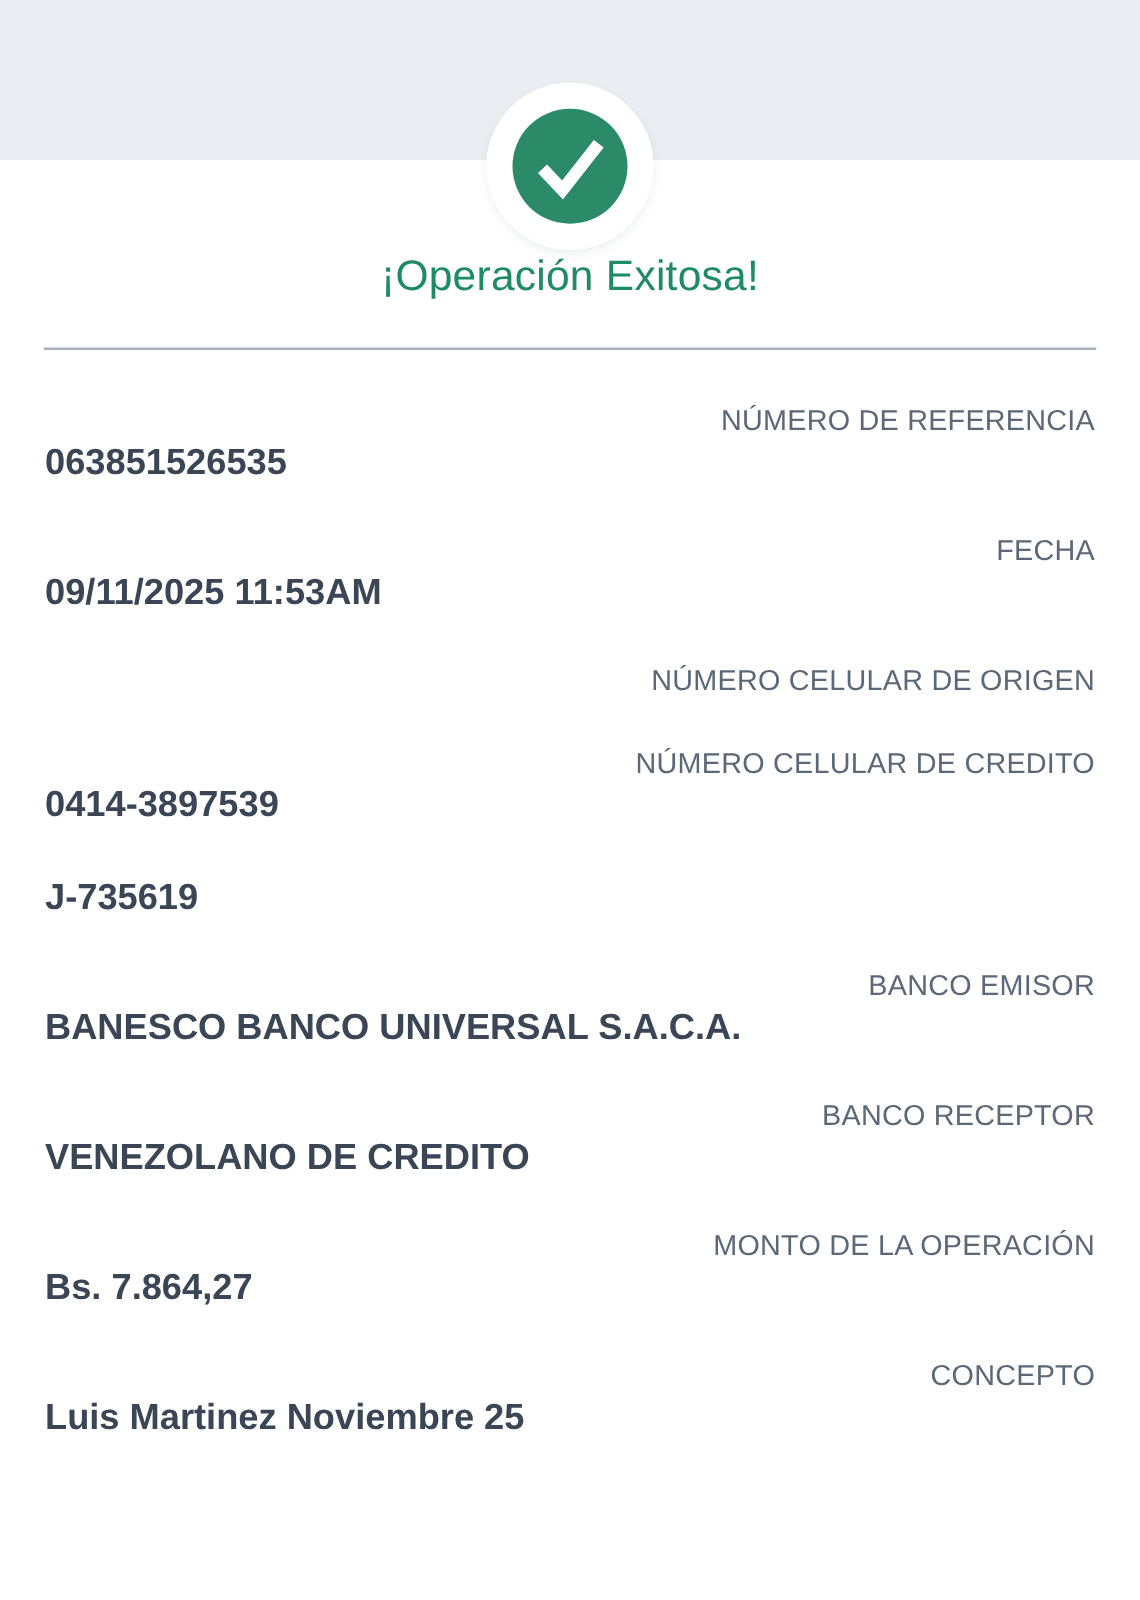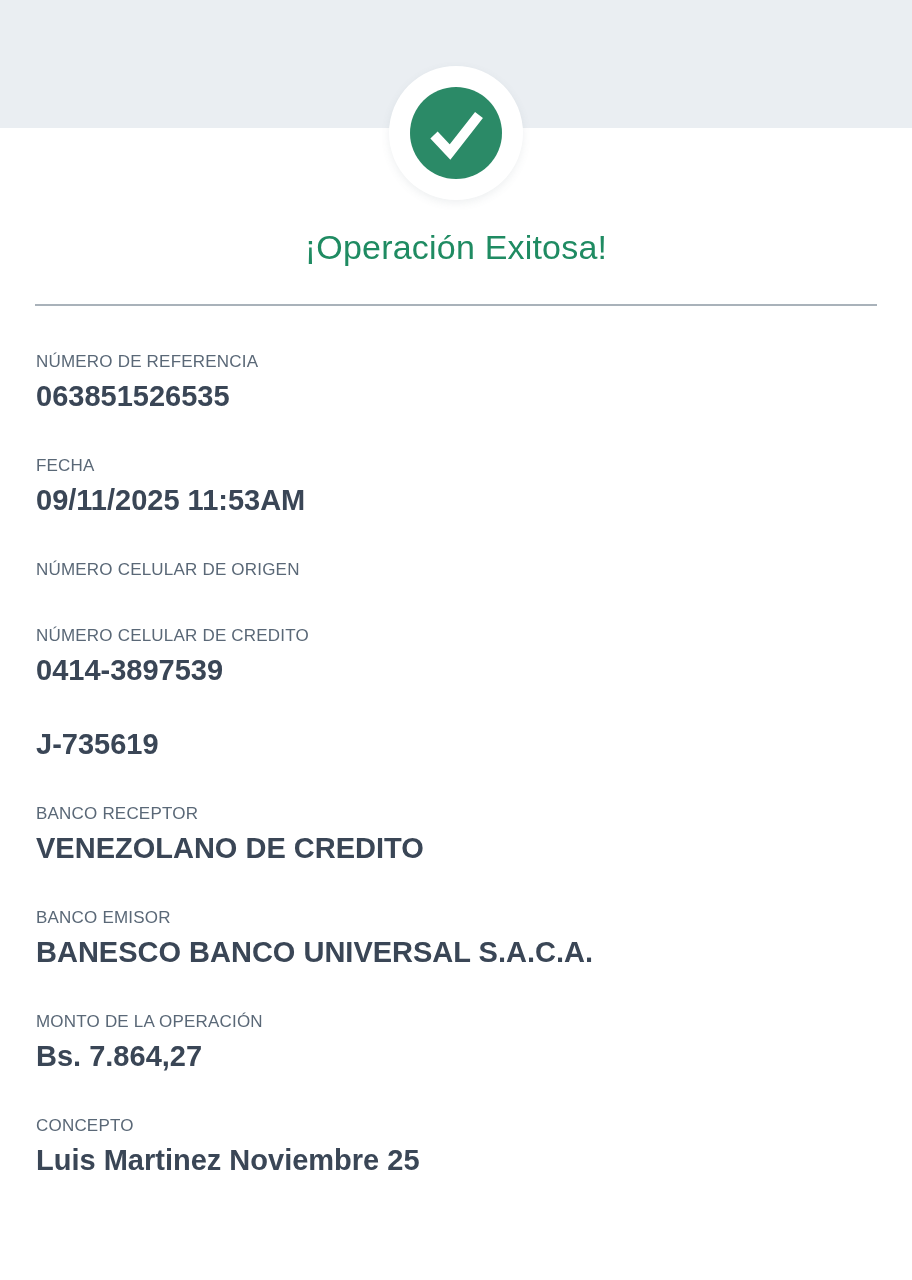--- a/index.html
+++ b/index.html
@@ -28,43 +28,44 @@
     width: 134px;
     height: 134px;
     border-radius: 50%;
     background: #ffffff;
     box-shadow: 0 3px 8px rgba(90, 105, 120, 0.10);
     display: flex;
     align-items: center;
     justify-content: center;
   }
   .page-title {
-    margin-top: 100px;
+    margin-top: 74px;
     text-align: center;
     font-size: 34px;
     font-weight: 400;
     color: var(--title-green, #1f8b62);
     letter-spacing: 0.2px;
   }
   .divider {
     border: none;
     border-top: 2px solid var(--divider, #a9b2ba);
     margin: 37px 35px 0 35px;
   }
   .receipt-list {
     padding: 41px 36px 0 36px;
   }
   .receipt-row {
     margin-bottom: 36px;
   }
   .field-label {
-    font-size: 17px;
+    font-size: 23px;
     line-height: 30px;
     color: var(--label-gray, #5a6877);
     letter-spacing: 0.2px;
+    text-align: right;
   }
   .field-value {
     font-size: 29px;
     line-height: 38px;
     font-weight: 700;
     color: var(--value-dark, #3a4656);
   }
 </style>
 </head>
 <body>
@@ -103,27 +104,27 @@
     <div class="receipt-row">
       <div class="field-label">NÚMERO CELULAR DE CREDITO</div>
       <div class="field-value">0414-3897539</div>
     </div>
 
     <div class="receipt-row">
       <div class="field-value">J-735619</div>
     </div>
 
     <div class="receipt-row">
-      <div class="field-label">BANCO RECEPTOR</div>
-      <div class="field-value">VENEZOLANO DE CREDITO</div>
+      <div class="field-label">BANCO EMISOR</div>
+      <div class="field-value">BANESCO BANCO UNIVERSAL S.A.C.A.</div>
     </div>
 
     <div class="receipt-row">
-      <div class="field-label">BANCO EMISOR</div>
-      <div class="field-value">BANESCO BANCO UNIVERSAL S.A.C.A.</div>
+      <div class="field-label">BANCO RECEPTOR</div>
+      <div class="field-value">VENEZOLANO DE CREDITO</div>
     </div>
 
     <div class="receipt-row">
       <div class="field-label">MONTO DE LA OPERACIÓN</div>
       <div class="field-value">Bs. 7.864,27</div>
     </div>
 
     <div class="receipt-row">
       <div class="field-label">CONCEPTO</div>
       <div class="field-value">Luis Martinez Noviembre 25</div>

